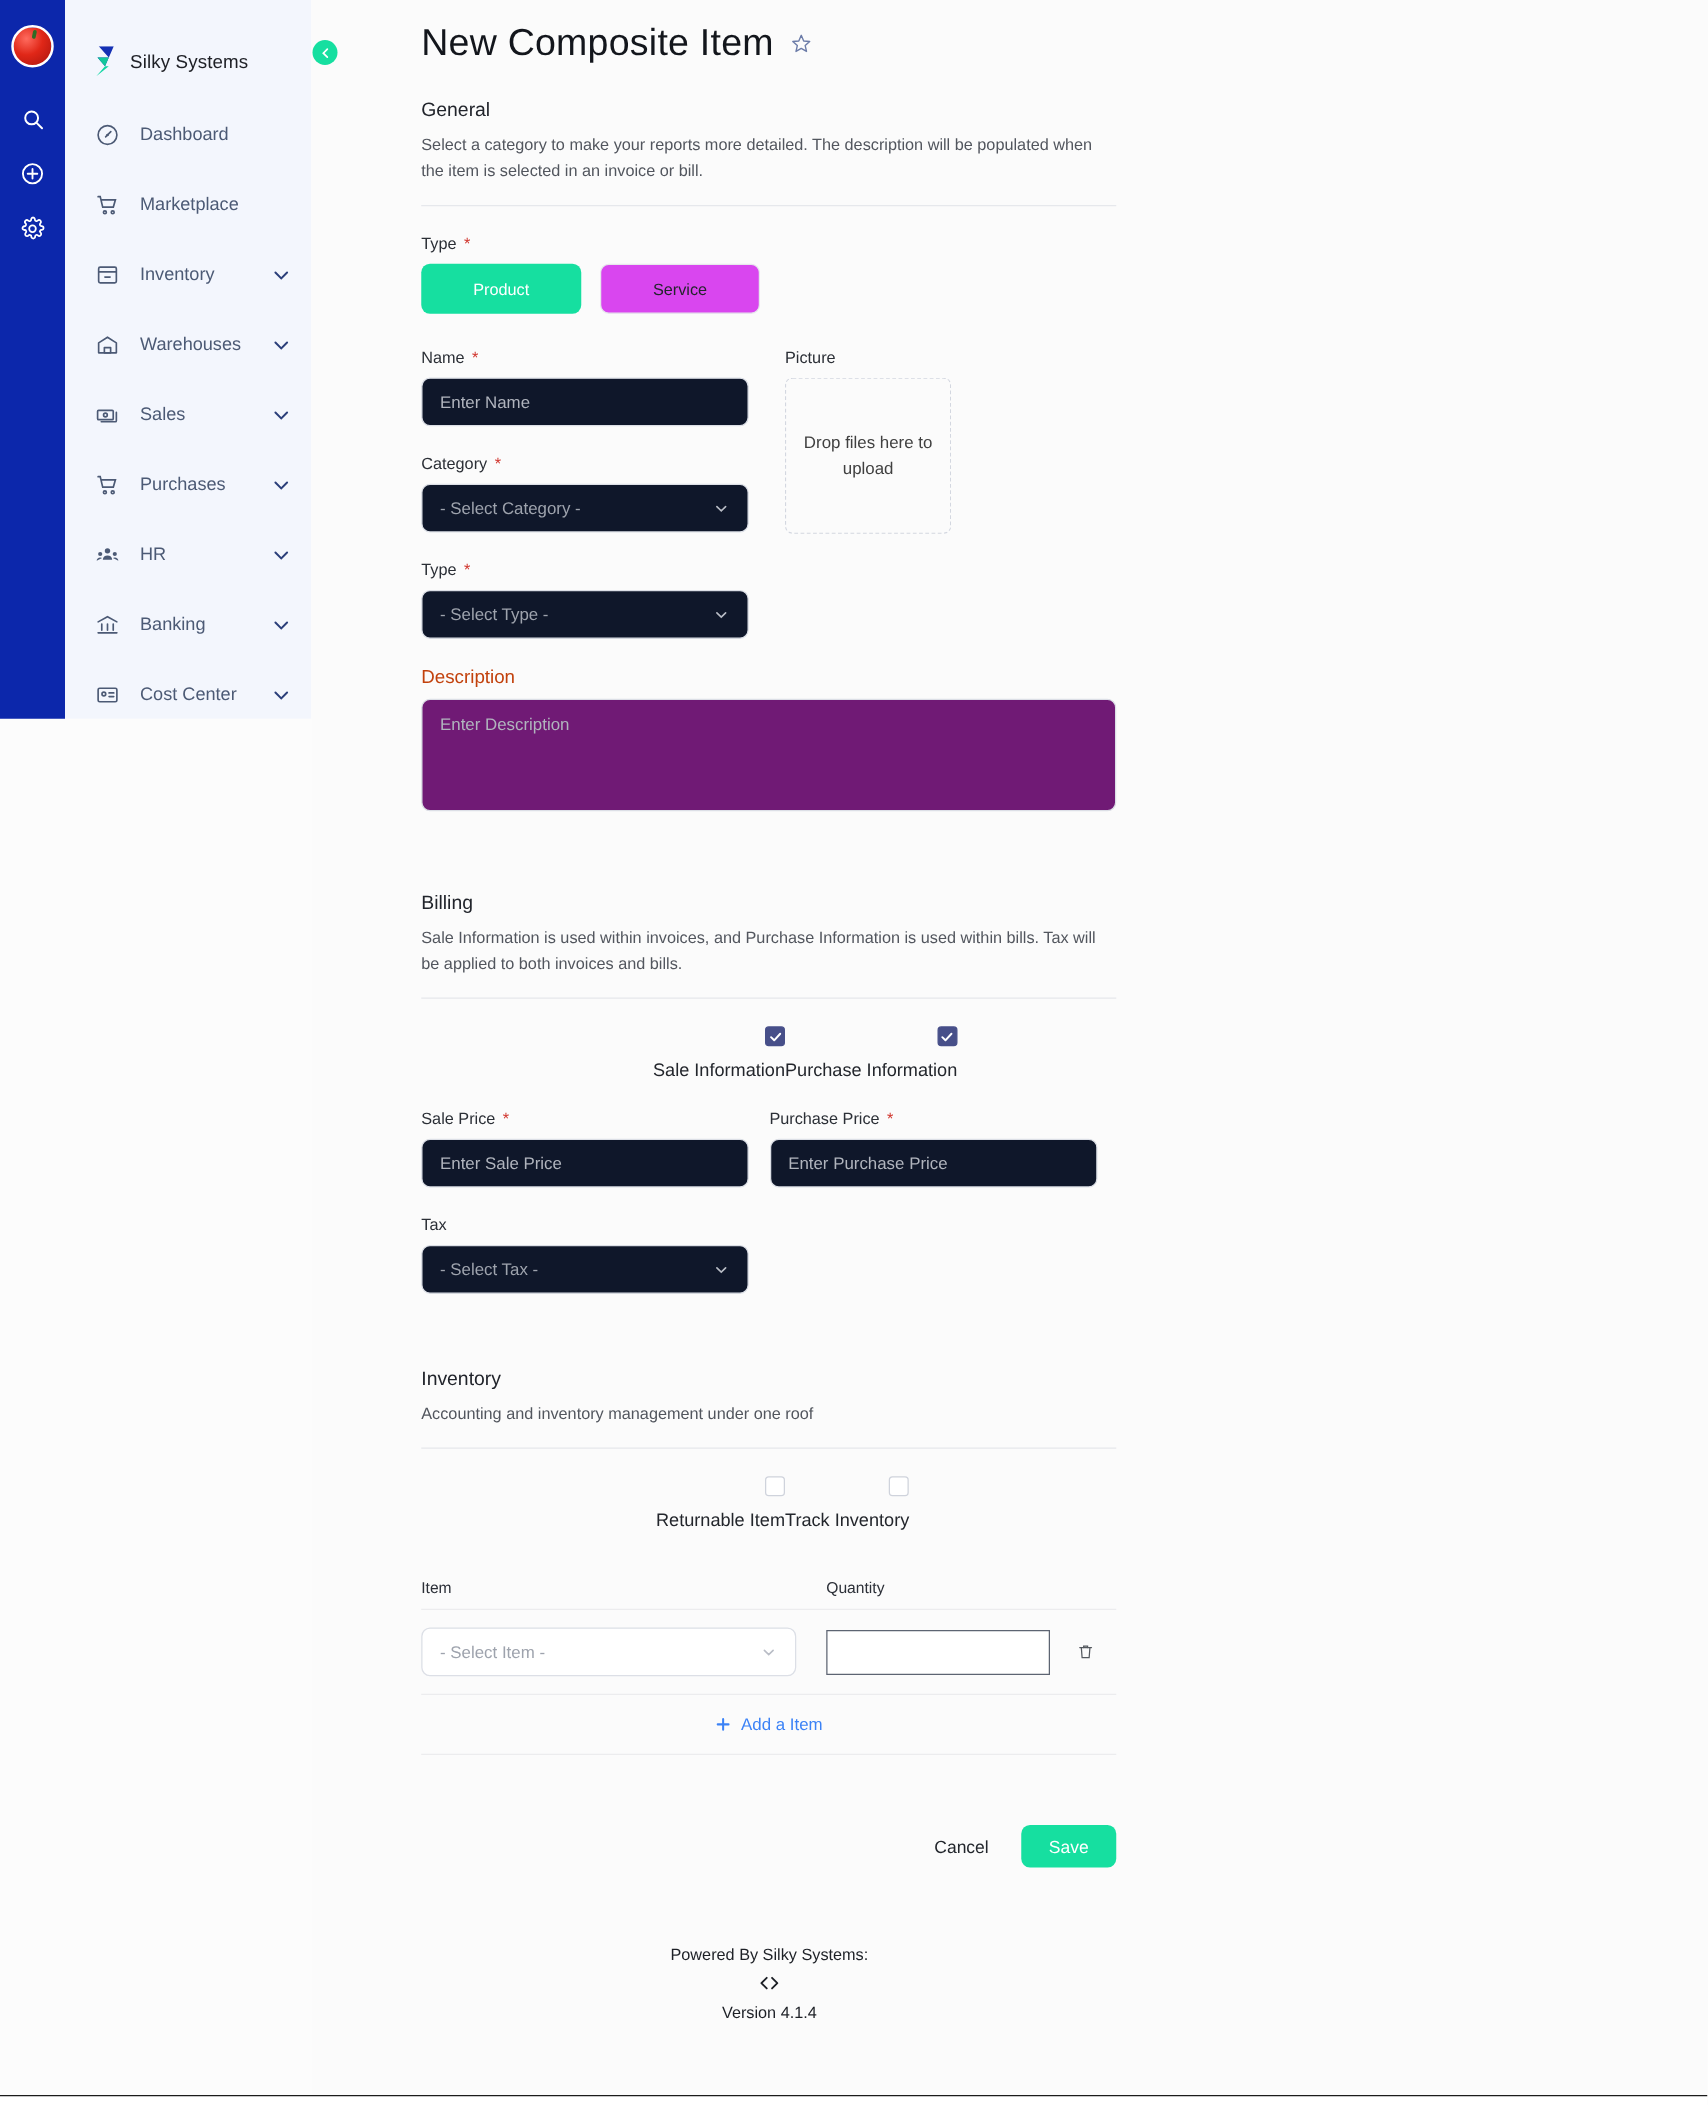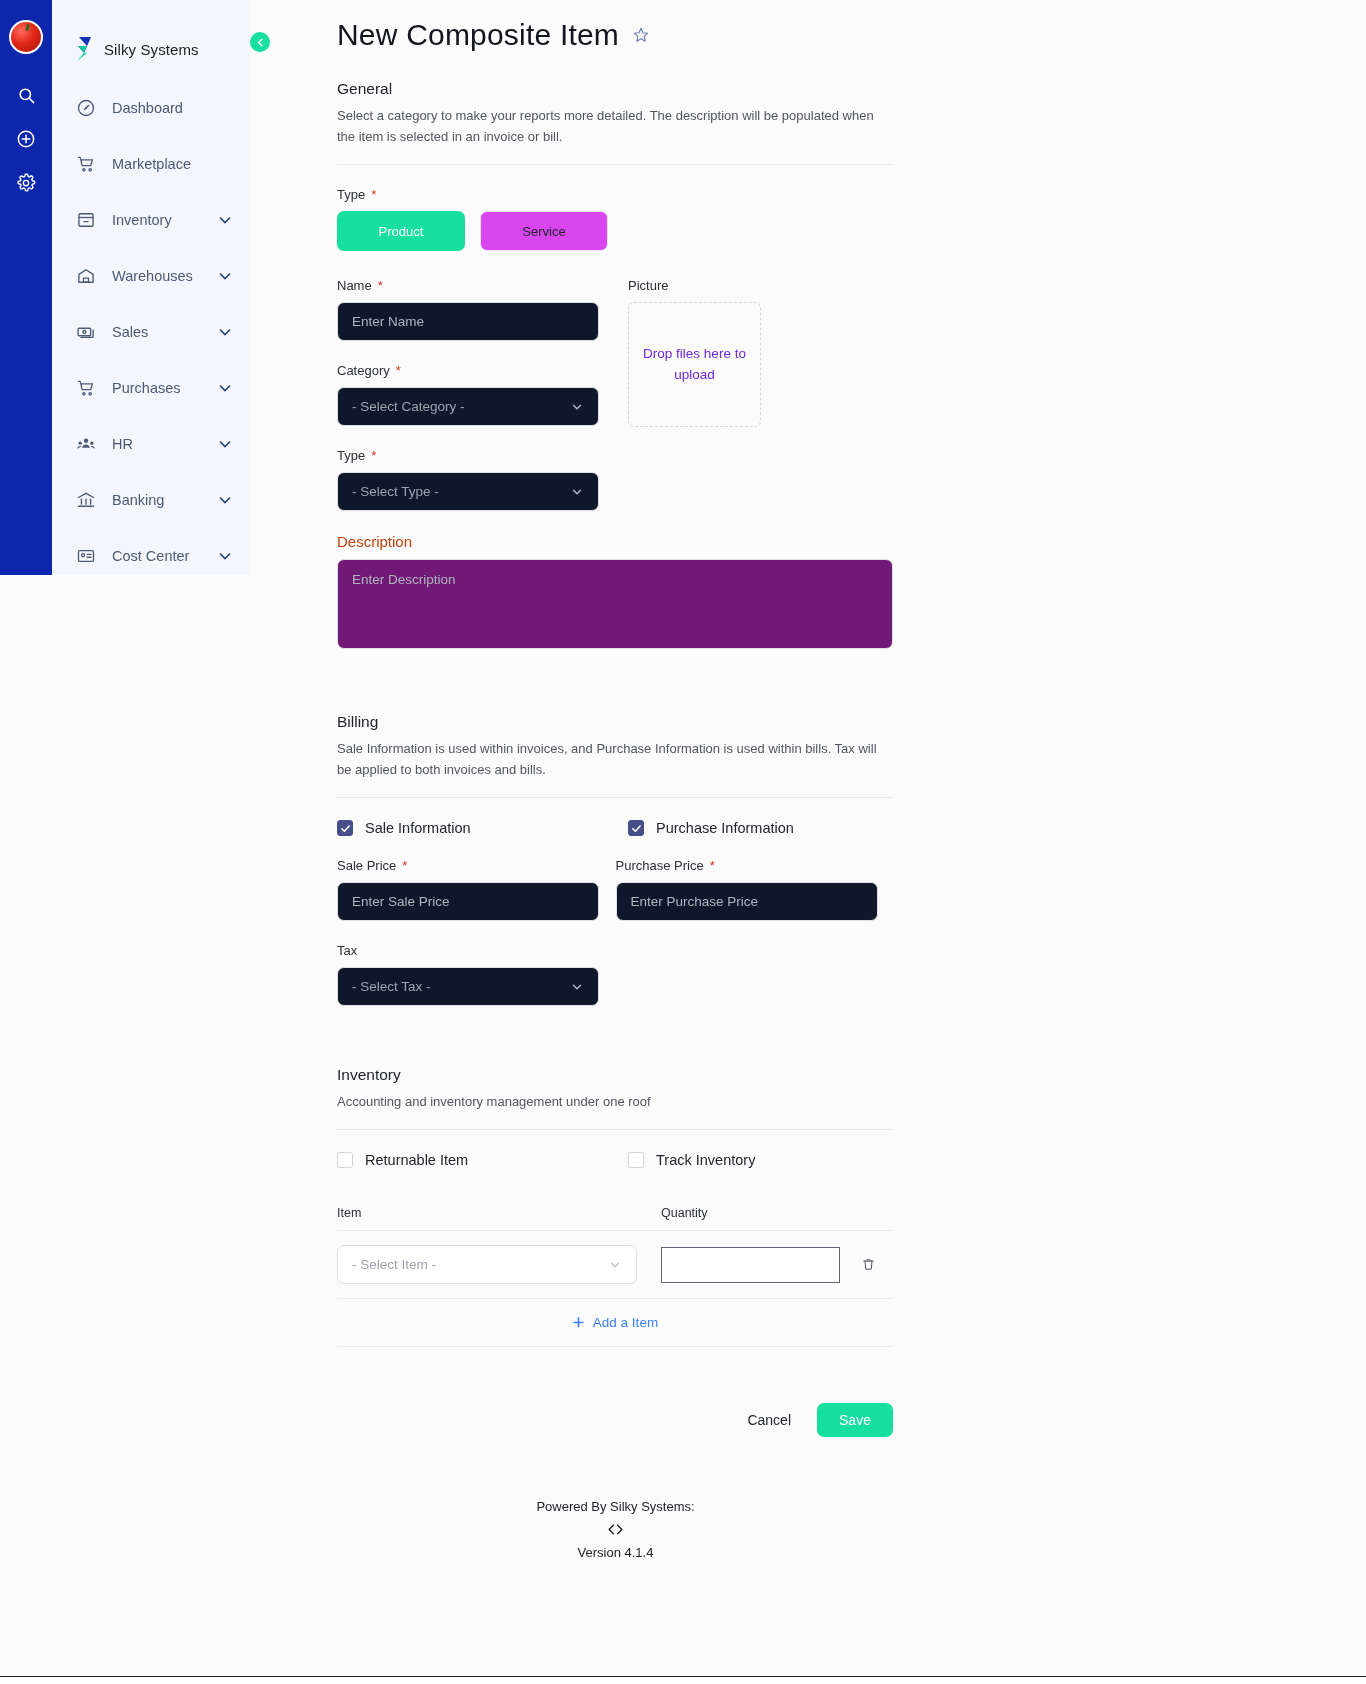--- a/index.html
+++ b/index.html
@@ -187,21 +187,21 @@
   .gap-22 { height: 22px; }
 
   .pic-label { font-size: 13px; color: #2b2f36; margin-bottom: 9px; }
   .dropzone {
     width: 133px; height: 125px;
     border: 1px dashed #d3d7e0;
     border-radius: 6px;
     display: flex; align-items: center; justify-content: center;
     text-align: center;
     font-size: 13.5px;
-    color: #6d28d9;
+    color: #404040;
     line-height: 1.55;
     padding: 0 12px;
     cursor: pointer;
   }
 
   .ta-label { font-size: 15px; color: #c2410c; margin: 22px 0 9px 0; }
   .textarea {
     width: 556px; height: 90px;
     background: #701a75;
     border: 1px solid #dcdfe6;
@@ -211,21 +211,21 @@
     padding: 12px 14px;
     resize: none;
     font-family: "Liberation Sans", sans-serif;
   }
   .textarea::placeholder { color: #b0b4bd; }
   .txt-input::placeholder { color: #b0b4bd; }
 
   .section-gap { height: 60px; }
 
   .chk-row { display: flex; margin-bottom: 22px; }
-  .chk-cell { display: flex; align-items: flex-end; gap: 12px; }
+  .chk-cell { display: flex; align-items: flex-end; gap: 12px; flex-direction: column; }
   .chk-cell.w1 { width: 291px; }
   .chk {
     width: 16px; height: 16px;
     border-radius: 3px;
     flex: none;
     display: flex; align-items: center; justify-content: center;
     cursor: pointer;
   }
   .chk.on { background: #474f89; border: 1px solid #474f89; }
   .chk.off { background: #ffffff; border: 1px solid #cfd3dc; }

